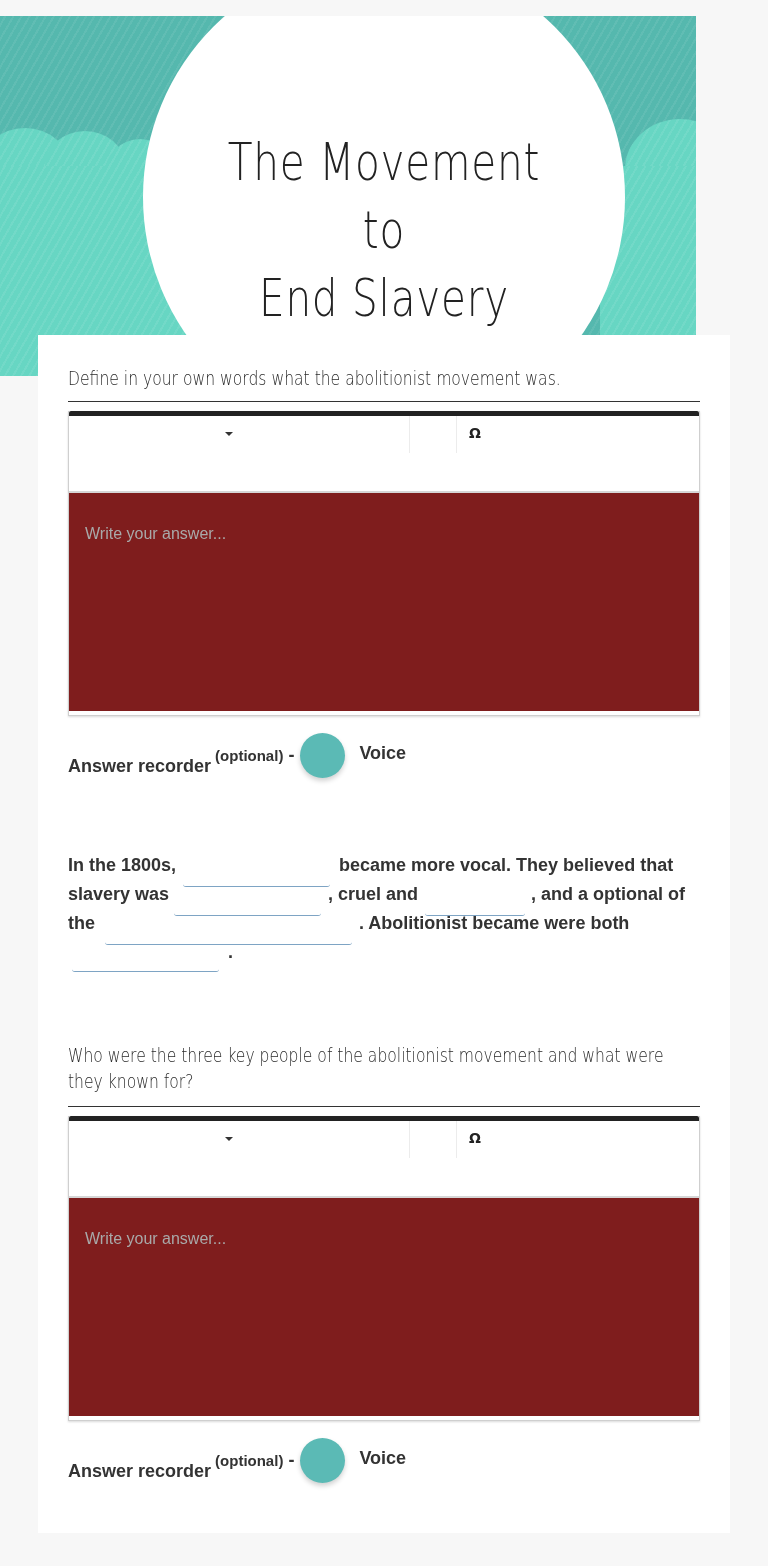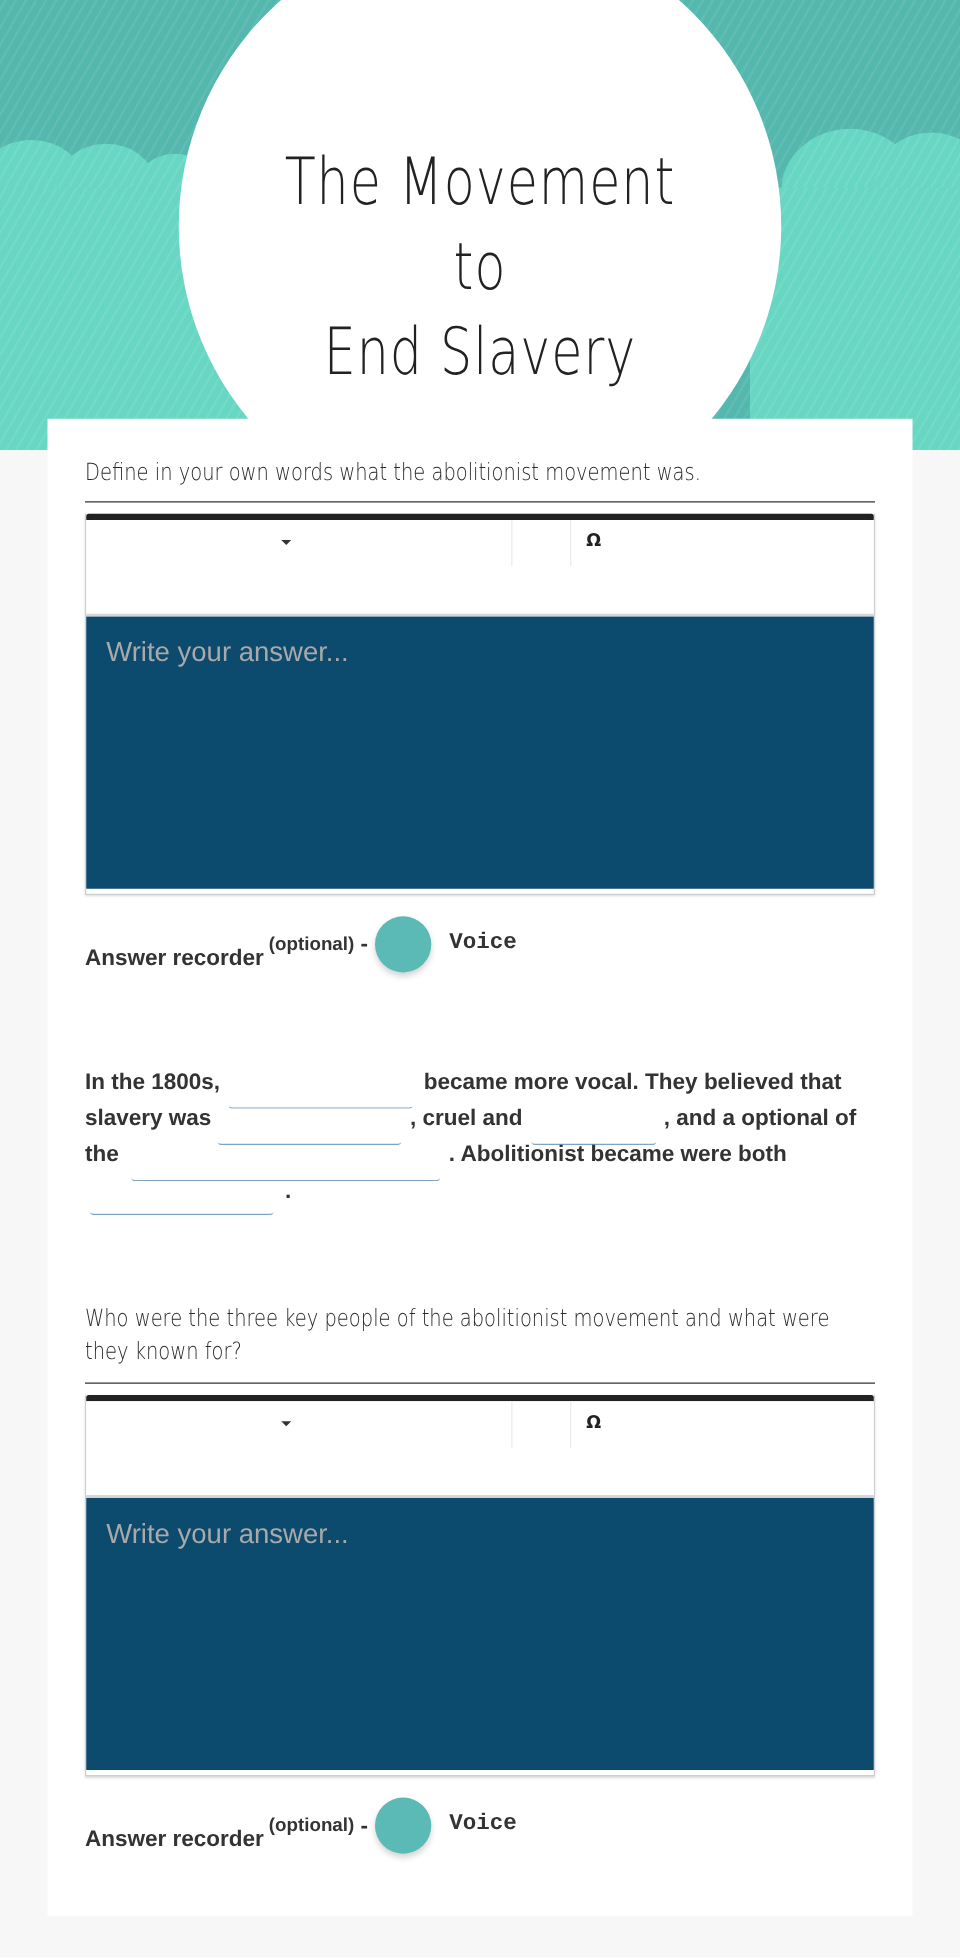--- a/index.html
+++ b/index.html
@@ -6,21 +6,21 @@
     html, body { width: 768px; height: 1566px; }
     body {
       background: #f7f7f7;
       font-family: "DejaVu Sans", sans-serif;
       color: #333;
       position: relative;
       overflow: hidden;
     }
     
     .header {
-      position: absolute; left: 0; top: 0; width: 768px; height: 360px;
+      position: absolute; left: 0; top: 16px; width: 696px; height: 360px;
       overflow: hidden;
       background-color: #55b8ae;
       background-image: repeating-linear-gradient(-60deg, rgba(255,255,255,0.07) 0 2px, rgba(0,0,0,0) 2px 7px);
     }
     .cloud {
       position: absolute; background: #67d6c3;
       background-image: repeating-linear-gradient(-60deg, rgba(255,255,255,0.08) 0 2px, rgba(0,0,0,0) 2px 7px);
       border-radius: 50%;
     }
     .cloud-base {
@@ -77,36 +77,36 @@
     }
     .tb-empty {
       position: absolute; left: 341px; top: 0; width: 47px; height: 37px;
       border-right: 1px solid #ececec;
     }
     .tb-omega {
       position: absolute; left: 400px; top: 9px; width: 20px; height: 20px;
       font-size: 14px; font-weight: bold; color: #222; font-family: "DejaVu Sans", sans-serif;
     }
     .answer-area {
-      height: 218px; background: #0c4a6e; padding: 16px 16px;
-      font-family: "Liberation Sans", sans-serif; font-size: 22px; color: #a5a5a5;
+      height: 218px; background: #7f1d1d; padding: 32px 16px;
+      font-family: "Liberation Sans", sans-serif; font-size: 16px; color: #a5a5a5;
       border: none; width: 100%; resize: none; outline: none;
     }
     .answer-area::placeholder { color: #a9a9a9; }
     .recorder {
       position: absolute; left: 30px; height: 46px; display: flex; align-items: center;
     }
     .rec-label { font-family: "Liberation Sans", sans-serif; font-weight: bold; font-size: 18px; color: #333; margin-top: 23px; }
     .rec-optional { font-family: "Liberation Sans", sans-serif; font-weight: bold; font-size: 15px; color: #333; margin-left: 4px; }
     .rec-dash { font-family: "Liberation Sans", sans-serif; font-weight: bold; font-size: 18px; color: #333; margin-left: 5px; }
     .rec-button {
       width: 45px; height: 45px; border-radius: 50%; background: #5bbab5;
       margin-left: 6px; box-shadow: 0 3px 5px rgba(0,0,0,0.18);
     }
-    .rec-voice { font-family: Liberation Mono, monospace; font-weight: bold; font-size: 18px; color: #333; margin-left: 14px; margin-top: -3px; }
+    .rec-voice { font-family: Liberation Sans, sans-serif; font-weight: bold; font-size: 18px; color: #333; margin-left: 14px; margin-top: -3px; }
     
     .fill {
       position: absolute; left: 30px; top: 520px; width: 632px;
       font-family: "Liberation Sans", sans-serif; font-size: 18px; color: #333;
     }
     .fill-line { position: absolute; left: 0; height: 29px; white-space: nowrap; }
     .fill-text { position: absolute; top: 0; font-weight: bold; }
     .blank {
       position: absolute; top: 8px; height: 24px; border: none;
       border-bottom: 1px solid #7ea4c4; border-radius: 0 0 3px 3px; background: transparent; outline: none;

